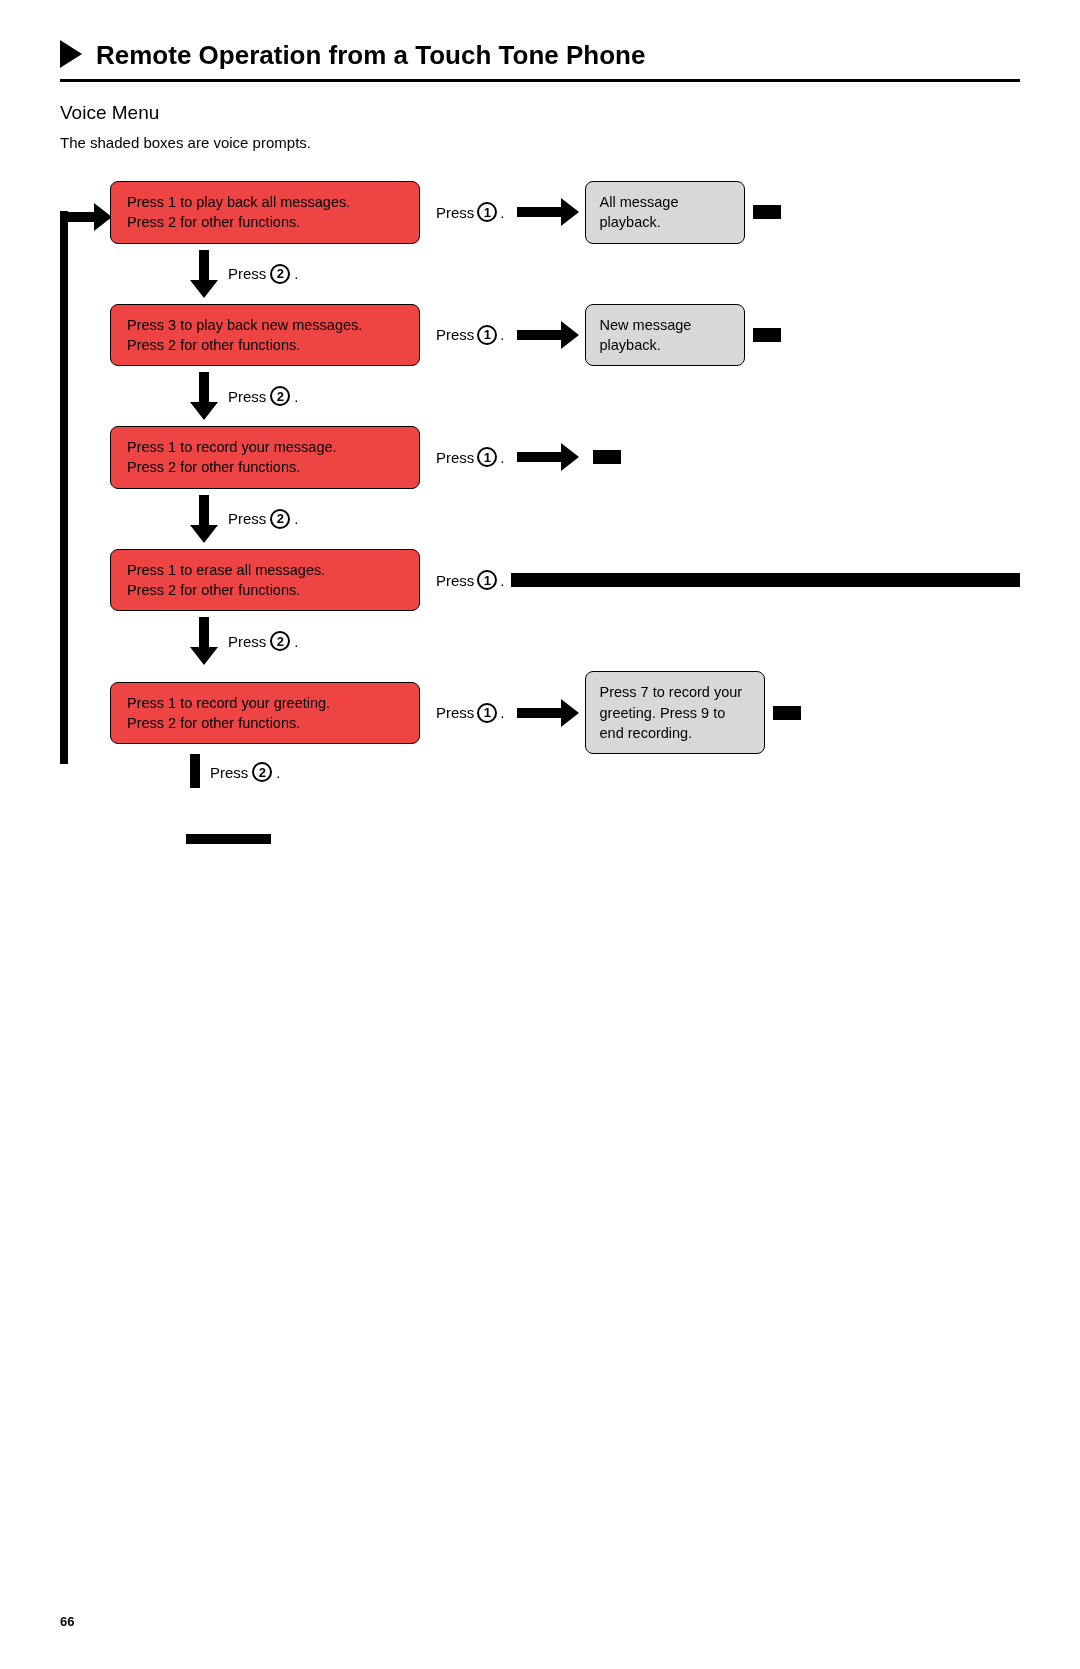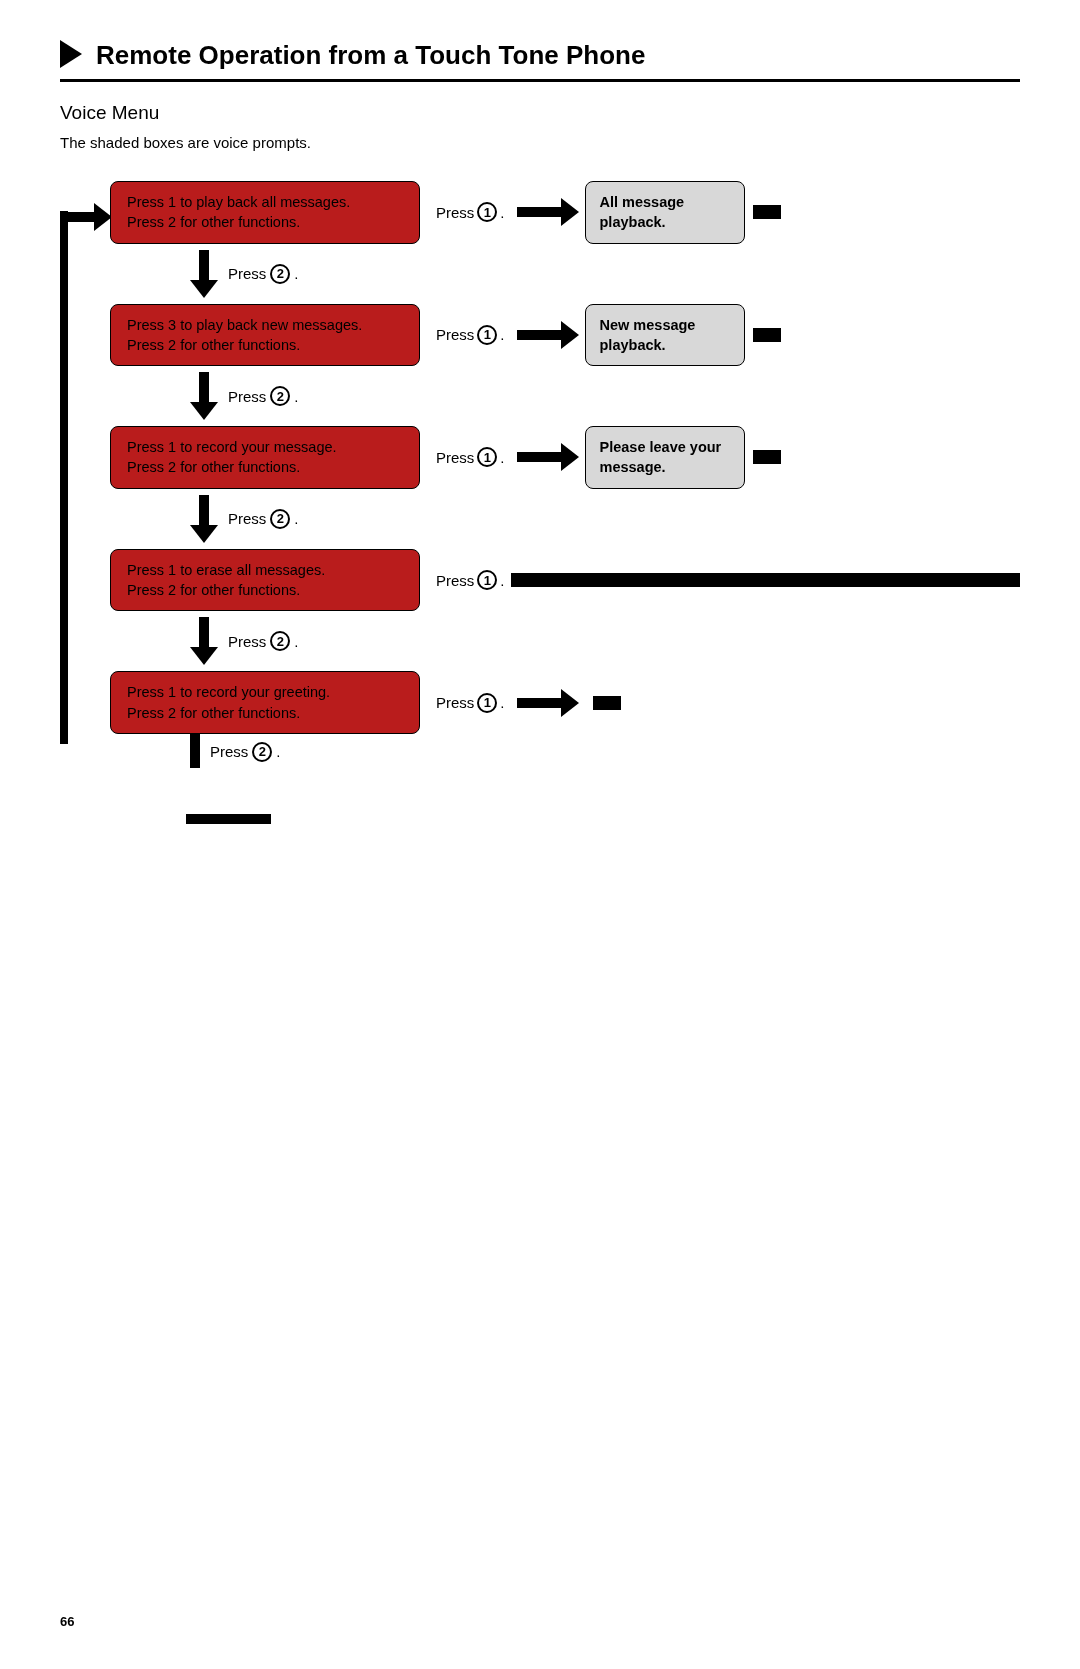--- a/index.html
+++ b/index.html
@@ -50,21 +50,21 @@
 
     
     .flow-row {
       display: flex;
       align-items: center;
       margin-bottom: 0;
       position: relative;
     }
 
     .left-box {
-      background: #b91c1c;
+      background: #ef4444;
       border: 1.5px solid #000;
       border-radius: 8px;
       padding: 10px 16px;
       width: 310px;
       min-height: 60px;
       font-size: 14.5px;
       line-height: 1.4;
       flex-shrink: 0;
     }
 
@@ -72,21 +72,20 @@
       background: #d8d8d8;
       border: 1.5px solid #000;
       border-radius: 8px;
       padding: 10px 14px;
       min-width: 120px;
       max-width: 160px;
       min-height: 50px;
       font-size: 14.5px;
       line-height: 1.4;
       flex-shrink: 0;
-      font-weight: bold;
     }
 
     .right-box-wide {
       max-width: 180px;
     }
 
     
     .h-arrow {
       display: flex;
       align-items: center;
@@ -310,23 +309,20 @@
         <span>Press 2 for other functions.</span>
       </div>
       <div class="press-label">
         <span>Press</span>
         <span class="circled">1</span>.
       </div>
       <div class="h-arrow">
         <div class="h-arrow-shaft"></div>
         <div class="h-arrow-head"></div>
       </div>
-      <div class="right-box">
-        <span>Please leave your message.</span>
-      </div>
       <div class="right-cont">
         <div class="thick-bar"></div>
       </div>
     </div>
     <div class="press2-row">
       <div class="down-arrow-container">
         <div class="v-shaft"></div>
         <div class="v-arrowhead"></div>
       </div>
       <div class="press2-label">
@@ -369,20 +365,23 @@
         <span>Press 2 for other functions.</span>
       </div>
       <div class="press-label">
         <span>Press</span>
         <span class="circled">1</span>.
       </div>
       <div class="h-arrow">
         <div class="h-arrow-shaft"></div>
         <div class="h-arrow-head"></div>
       </div>
+      <div class="right-box right-box-wide">
+        <span>Press 7 to record your greeting. Press 9 to end recording.</span>
+      </div>
       <div class="right-cont">
         <div class="thick-bar"></div>
       </div>
     </div>
 
     <div style="display:flex;align-items:flex-start;margin-left:80px;position:relative;height:80px;">
 
       <div style="display:flex;flex-direction:column;align-items:center;margin-right:10px;">
         <div style="width:10px;height:34px;background:#000;"></div>
 

